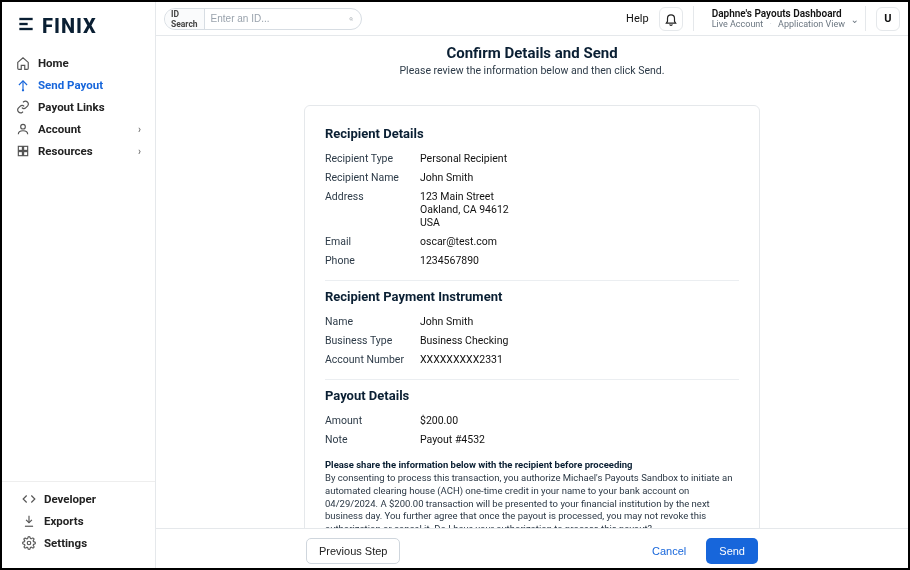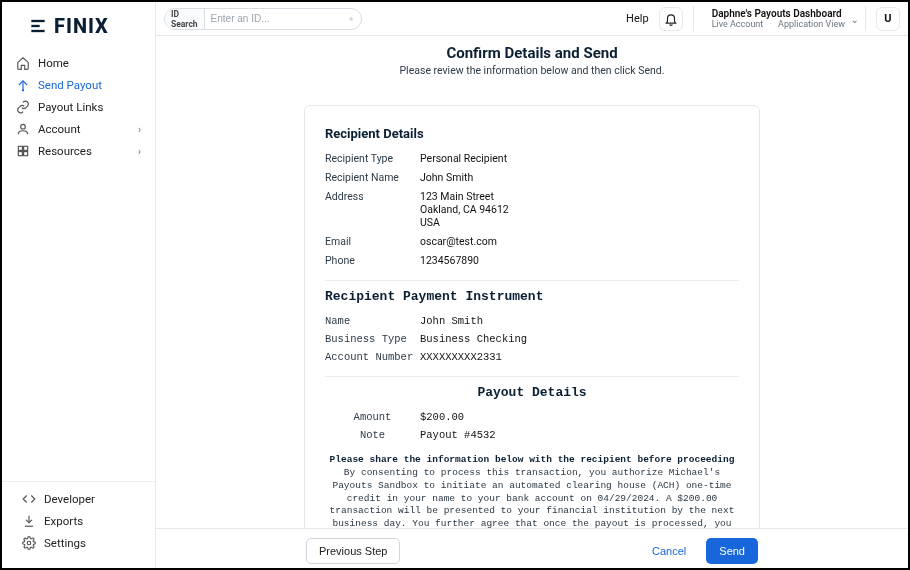--- a/index.html
+++ b/index.html
@@ -19,29 +19,29 @@
   .sidebar {
     width: 154px;
     border-right: 1px solid #e5e8eb;
     display: flex;
     flex-direction: column;
     padding: 8px 0;
     flex-shrink: 0;
   }
   .logo {
     display: flex;
-    align-items: center;
+    align-items: flex-start;
     gap: 6px;
-    padding: 4px 14px 14px 26px;
+    padding: 4px 14px 14px 14px;
     font-weight: 800;
     font-size: 20px;
     letter-spacing: 1px;
   }
   .logo svg { width: 20px; height: 20px; }
-  .nav { list-style: none; padding: 0 6px; }
+  .nav { list-style: none; padding: 0 6px; font-weight: bold; }
   .nav-item {
     display: flex;
     align-items: center;
     gap: 8px;
     padding: 4px 8px;
     border-radius: 6px;
     font-size: 11.5px;
     cursor: pointer;
     color: #222;
   }
@@ -127,23 +127,23 @@
   .page-sub { font-size: 10.5px; color: #2d3b48; margin-top: 2px; }
 
   .card {
     border: 1px solid #e5e8eb;
     border-radius: 6px;
     width: 456px;
     margin: 12px auto 20px auto;
     padding: 16px 20px;
   }
   .sec-title { font-size: 13px; font-weight: 700; color: #0a1f33; margin-top: 4px; margin-bottom: 8px; }
-  .sec + .sec { margin-top: 8px; font-family: Liberation Mono, monospace; }
+  .sec + .sec { margin-top: 8px; }
   .sec { border-bottom: 1px solid #ebeef1; padding-bottom: 10px; }
-  .sec:last-child { border-bottom: none; padding-bottom: 0; text-align: center; }
+  .sec:last-child { border-bottom: none; padding-bottom: 0; }
   .row { display: flex; font-size: 10.5px; padding: 3px 0; }
   .lbl { width: 95px; color: #2d3b48; flex-shrink: 0; }
   .val { color: #111; }
   .legal-title { font-size: 9.5px; font-weight: 700; margin-top: 10px; }
   .legal-body { font-size: 9.5px; color: #2b3845; line-height: 1.35; margin-top: 2px; }
 
   
   .footer-bar {
     border-top: 1px solid #e5e8eb;
     height: 40px;

